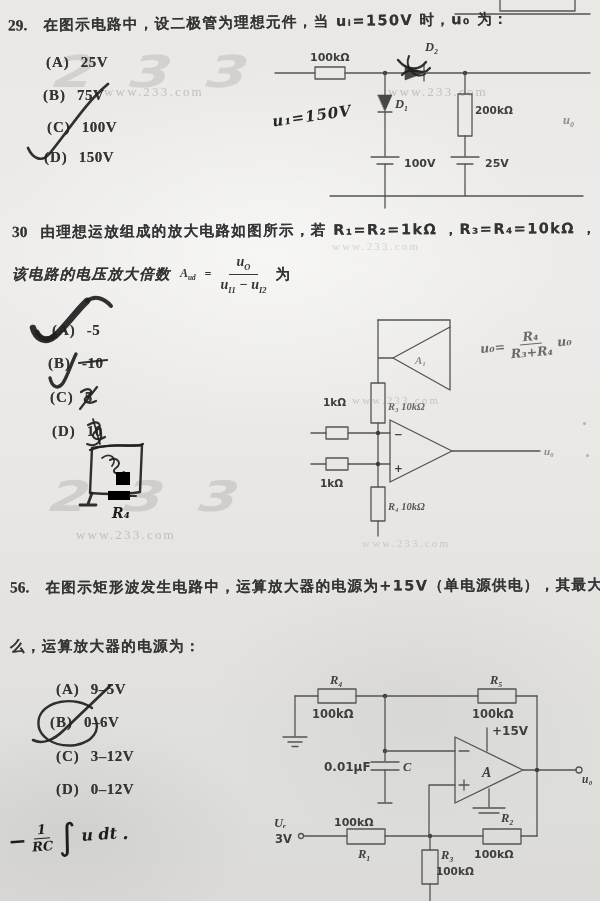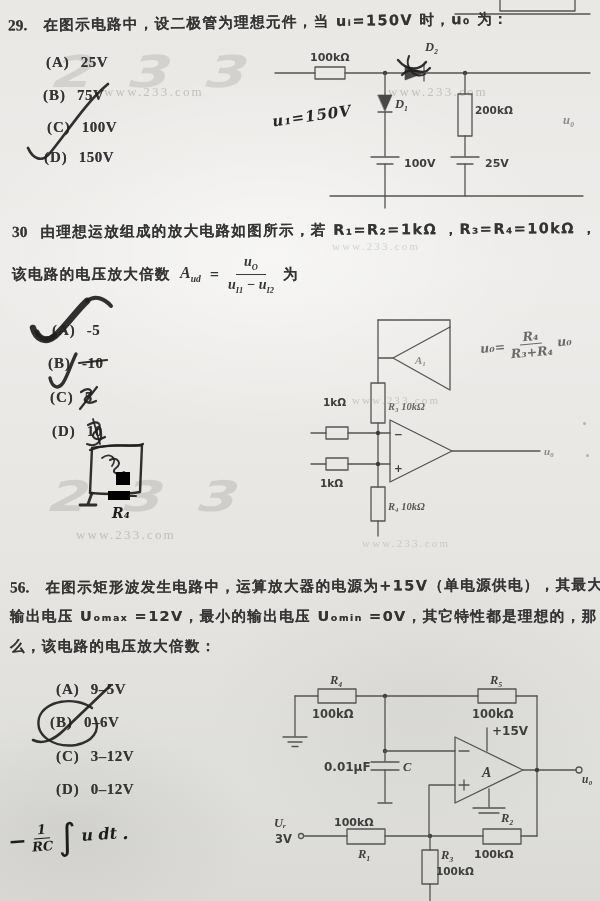--- a/index.html
+++ b/index.html
@@ -50,21 +50,21 @@
   .hw{
     position:absolute;color:#262626;font-family:"DejaVu Serif",serif;
     font-style:italic;font-weight:700;z-index:6;white-space:nowrap;
   }
   .hwrow{display:flex;align-items:center;gap:5px;}
   .hwfrac{display:inline-flex;flex-direction:column;align-items:center;line-height:1.05;}
   .hwfrac .num{border-bottom:1.8px solid currentColor;padding:0 3px 1px;}
   .hwfrac .den{padding-top:1px;}
   
   .mathrow{position:absolute;display:flex;align-items:center;gap:9px;color:#343434;z-index:3;}
-  .mathit{font-family:"Liberation Serif",serif;font-style:italic;font-weight:700;font-size:16px;}
+  .mathit{font-family:"Liberation Serif",serif;font-style:italic;font-weight:700;font-size:12px;}
   .sub{font-size:0.6em;vertical-align:sub;letter-spacing:0;}
   .pfrac{display:inline-flex;flex-direction:column;align-items:center;line-height:1.1;font-size:14px;}
   .pfrac .num{border-bottom:1.4px solid #3a3a3a;padding:0 8px 2px;}
   .pfrac .den{padding-top:2px;white-space:nowrap;}
   .dot-art{position:absolute;width:3px;height:3px;border-radius:50%;background:#9a9a98;opacity:0.7;}
   .z2{z-index:2;} .z3{z-index:3;}
 </style>
 </head>
 <body>
 
@@ -163,21 +163,21 @@
   </svg>
 
   <svg class="pen" style="left:20px;top:70px;" width="110" height="100" viewBox="0 0 110 100">
     <path d="M8,78 C13,89 22,93 30,83 C46,64 66,32 88,14" stroke-width="2.7"></path>
   </svg>
 
   <div class="qline z3" style="left:12px;top:221px;transform:rotate(-0.4deg);">
     <span class="qnum" style="margin-right:13px;">30</span><span>由理想运放组成的放大电路如图所示，若 R₁=R₂=1kΩ ，R₃=R₄=10kΩ ，</span>
   </div>
   <div class="mathrow" style="left:12px;top:254px;">
-    <span class="qline" style="position:static;">该电路的电压放大倍数</span>
+    <span class="qline" style="position:static;font-style:italic;">该电路的电压放大倍数</span>
     <span class="mathit"><span>A</span><span class="sub">ud</span></span>
     <span class="mathit">=</span>
     <span class="pfrac mathit">
       <span class="num"><span>u</span><span class="sub">O</span></span>
       <span class="den"><span>u</span><span class="sub">I1</span> <span>−</span> <span>u</span><span class="sub">I2</span></span>
     </span>
     <span class="qline" style="position:static;">为</span>
   </div>
 
   <div class="opt z3" style="left:52px;top:322px;">
@@ -274,25 +274,22 @@
     <span class="hwfrac">
       <span class="num">R₄</span>
       <span class="den">R₃+R₄</span>
     </span>
     <span>u₀</span>
   </div>
 
   <div class="qline z3" style="left:10px;top:577px;transform:rotate(-0.3deg);">
     <span class="qnum">56.</span><span>在图示矩形波发生电路中，运算放大器的电源为+15V（单电源供电），其最大</span>
   </div>
-  <div class="qline z3" style="left:10px;top:607px;">
-    <span>输出电压 Uₒₘₐₓ =12V，最小的输出电压 Uₒₘᵢₙ =0V，其它特性都是理想的，那</span>
-  </div>
   <div class="qline z3" style="left:10px;top:637px;">
-    <span>么，该电路的电压放大倍数：</span>
+    <span>么，运算放大器的电源为：</span>
   </div>
 
   <div class="opt z3" style="left:56px;top:681px;">
     <span class="olab">(A)</span>
     <span class="oval">9–5V</span>
   </div>
   <div class="opt z3" style="left:50px;top:714px;">
     <span class="olab">(B)</span>
     <span class="oval">0–6V</span>
   </div>

